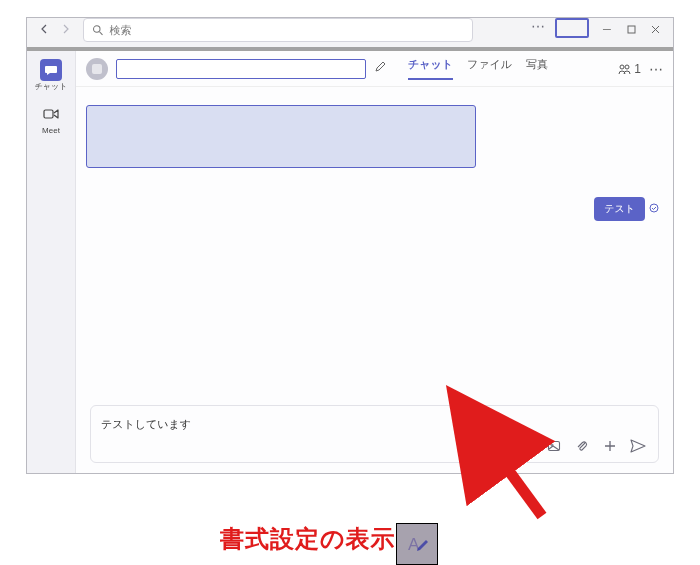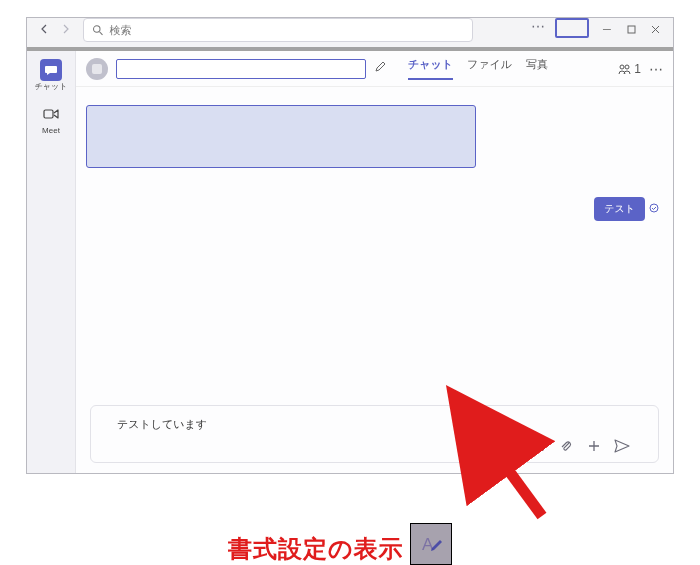--- a/index.html
+++ b/index.html
@@ -34,26 +34,26 @@
   .people-ic { color: #555; font-size: 12px; display: flex; align-items: center; gap: 2px; }
   .dots2 { color: #555; font-size: 14px; }
   
   .thread { flex: 1; position: relative; padding: 10px; }
   .incoming-box { width: 390px; height: 63px; border: 1.5px solid #5b63c7; background: #d9def2; border-radius: 3px; margin-top: 8px; }
   .outgoing { position: absolute; right: 14px; top: 110px; display: flex; align-items: center; gap: 4px; }
   .out-bubble { background: #5b63c7; color: #fff; font-size: 10px; padding: 5px 10px; border-radius: 4px; }
   .check { color: #5b63c7; font-size: 10px; }
   
   .compose-wrap { padding: 8px 14px 10px; }
-  .compose-box { border: 1px solid #e2e2e8; border-radius: 6px; padding: 8px 26px 4px; }
+  .compose-box { border: 1px solid #e2e2e8; border-radius: 6px; padding: 8px 10px 4px; }
   .compose-input { border: none; outline: none; width: 100%; font-size: 11px; color: #333; background: transparent; }
   .compose-tools { display: flex; justify-content: flex-end; align-items: center; gap: 12px; padding: 4px 2px 2px; color: #6b6b78; }
   .missing-slot { width: 24px; height: 20px; border: 2.5px dashed #e01c1c; border-radius: 2px; }
   .tool { width: 16px; height: 16px; display: flex; align-items: center; justify-content: center; font-size: 14px; }
-  .callout { position: absolute; left: 228px; top: 523px; display: flex; align-items: flex-end; gap: 6px; }
+  .callout { position: absolute; left: 220px; top: 523px; display: flex; align-items: flex-start; }
   .callout-text { font-size: 24px; font-weight: 700; color: #e01c1c; letter-spacing: 1px; }
   .callout-img { width: 42px; height: 42px; background: #a7a2ae; border: 1px solid #000; display: flex; align-items: center; justify-content: center; }
 </style>
 </head>
 <body>
 
 <div class="app-window">
 
   <div class="titlebar">
     <div class="nav-btn">

